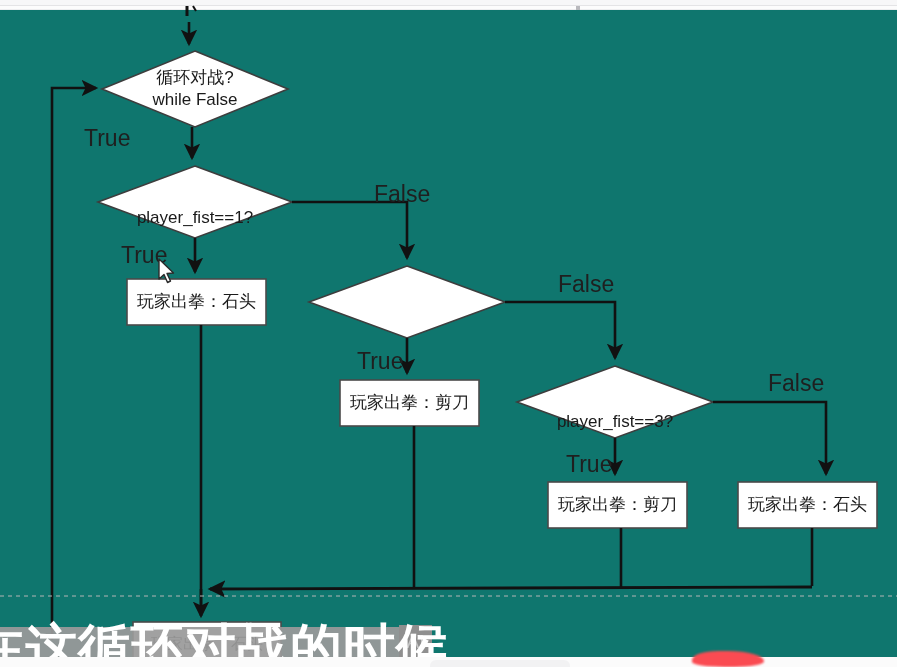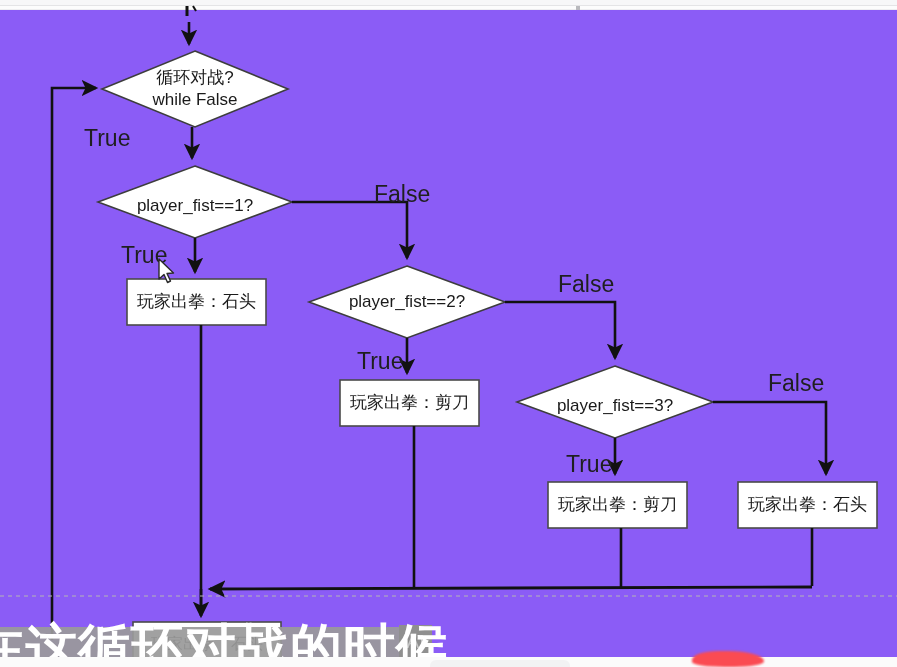--- a/index.html
+++ b/index.html
@@ -4,21 +4,21 @@
 <style>
   html, body {
     margin: 0;
     padding: 0;
     background: #ffffff;
   }
   #root {
     position: relative;
     width: 897px;
     height: 667px;
-    background: #8b5cf6;
+    background: #0f766e;
     overflow: hidden;
     font-family: "Liberation Sans", "DejaVu Sans", sans-serif;
   }
   
   .top-band {
     position: absolute;
     left: 0;
     width: 897px;
     background: #f7f7f8;
   }
@@ -177,25 +177,24 @@
     <path d="M 201 589 L 201 616" fill="none" stroke="#111111" stroke-width="2.6" marker-end="url(#arrow)"></path>
 
     <path d="M 0 596 L 897 596" fill="none" stroke="#b5b5b5" stroke-width="1" stroke-dasharray="4 4"></path>
   </svg>
 
   <div class="node-label two-line" style="left:140px;top:67px;width:110px;">
     <div>循环对战?</div>
     <div>while False</div>
   </div>
 
-  <div class="node-label" style="left:125px;top:196px;width:140px;">player_fist==1?</div>
-
-  <div class="node-label" style="left:337px;top:292px;width:140px;">player_fist==2?</div>
-
-  <div class="node-label" style="left:545px;top:396px;width:140px;">player_fist==3?</div>
+  <div class="node-label" style="left:125px;top:208px;width:140px;">player_fist==1?</div>
+
+
+  <div class="node-label" style="left:545px;top:412px;width:140px;">player_fist==3?</div>
 
   <div class="node-label" style="left:127px;top:292px;width:139px;">玩家出拳：石头</div>
 
   <div class="node-label" style="left:340px;top:393px;width:139px;">玩家出拳：剪刀</div>
 
   <div class="node-label" style="left:548px;top:495px;width:139px;">玩家出拳：剪刀</div>
 
   <div class="node-label" style="left:738px;top:495px;width:139px;">玩家出拳：石头</div>
 
   <div class="node-label" style="left:133px;top:634px;width:148px;font-size:16px;">玩家出拳：石头</div>

